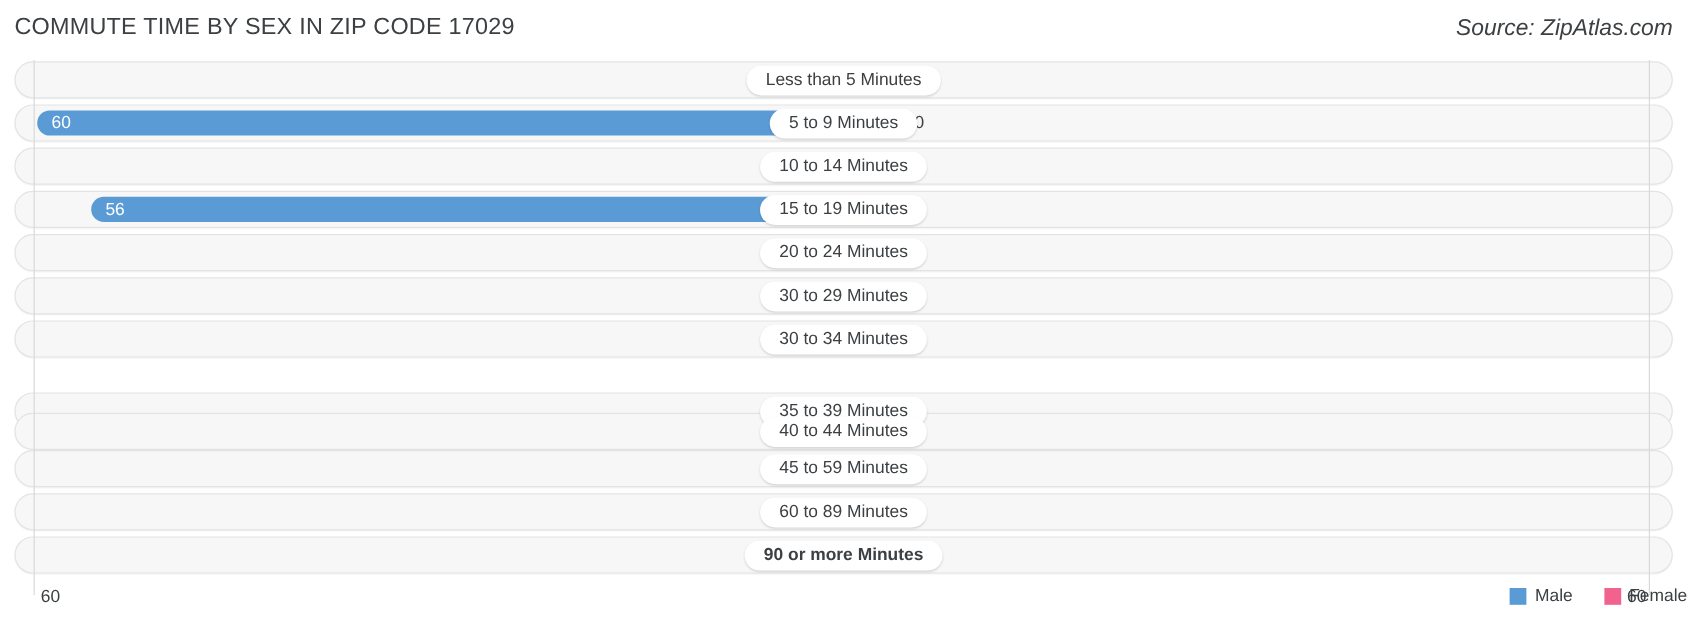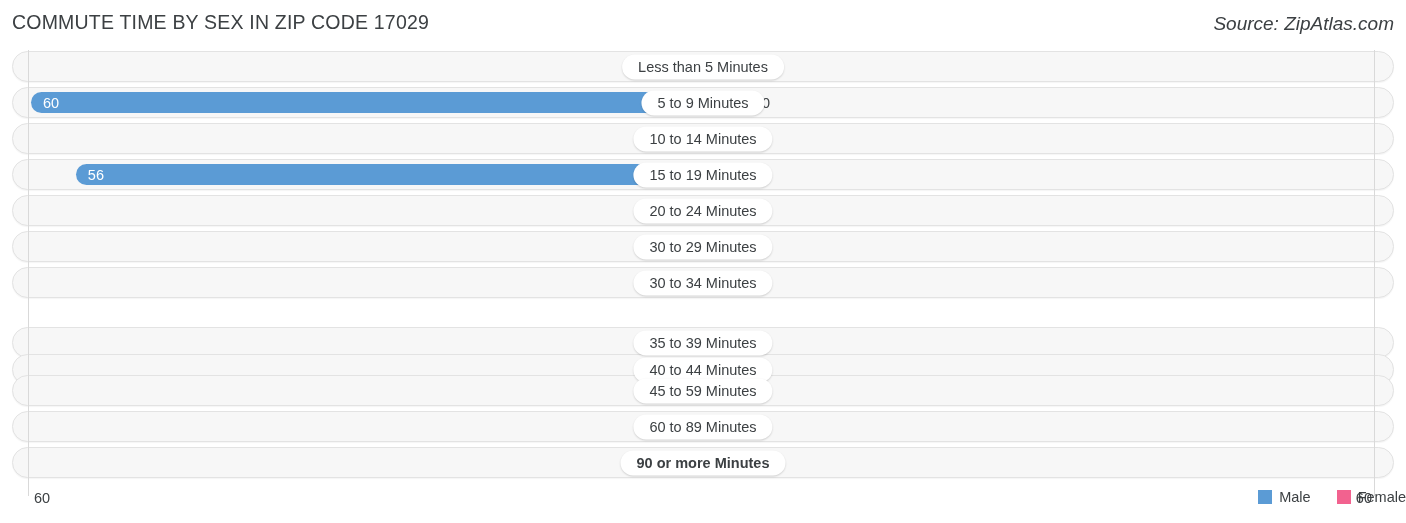--- a/index.html
+++ b/index.html
@@ -258,21 +258,21 @@
       <div class="row" style="top: 253px; margin-top: 24px;">
         <div class="track"></div>
         <div class="bar male zero" style="width: 52px; background: rgb(174, 201, 236);">
           <span class="bar-value out-left">0</span>
         </div>
         <div class="bar female zero" style="width: 52px; background: rgb(247, 175, 198);">
           <span class="bar-value out-right">0</span>
         </div>
         <div class="pill">35 to 39 Minutes</div>
       </div>
-      <div class="row" style="top: 304px;">
+      <div class="row" style="top: 294px;">
         <div class="track"></div>
         <div class="bar male zero" style="width: 52px; background: rgb(174, 201, 236);">
           <span class="bar-value out-left">0</span>
         </div>
         <div class="bar female zero" style="width: 52px; background: rgb(247, 175, 198);">
           <span class="bar-value out-right">0</span>
         </div>
         <div class="pill">40 to 44 Minutes</div>
       </div>
       <div class="row" style="top: 325px;">

